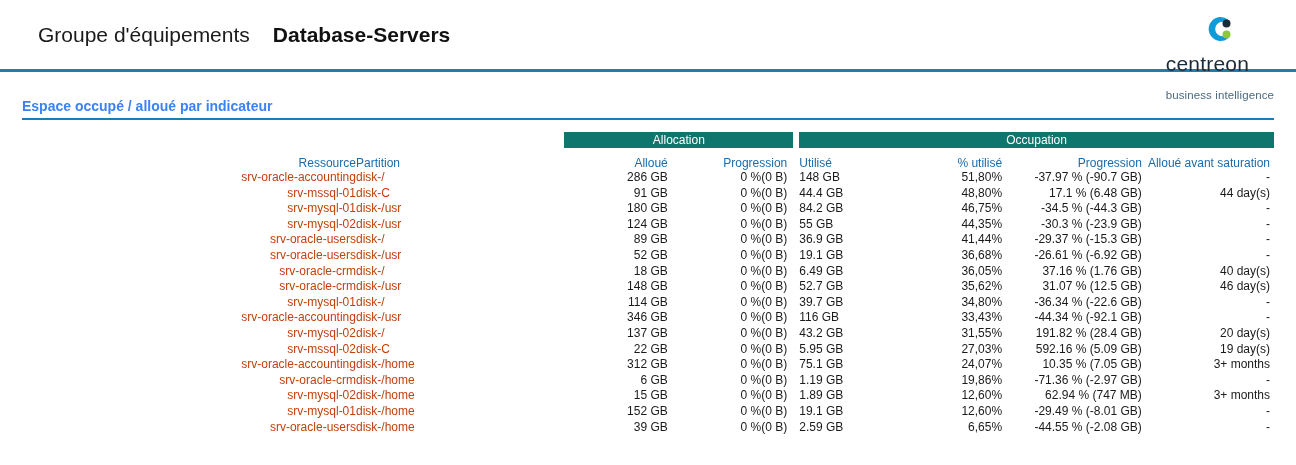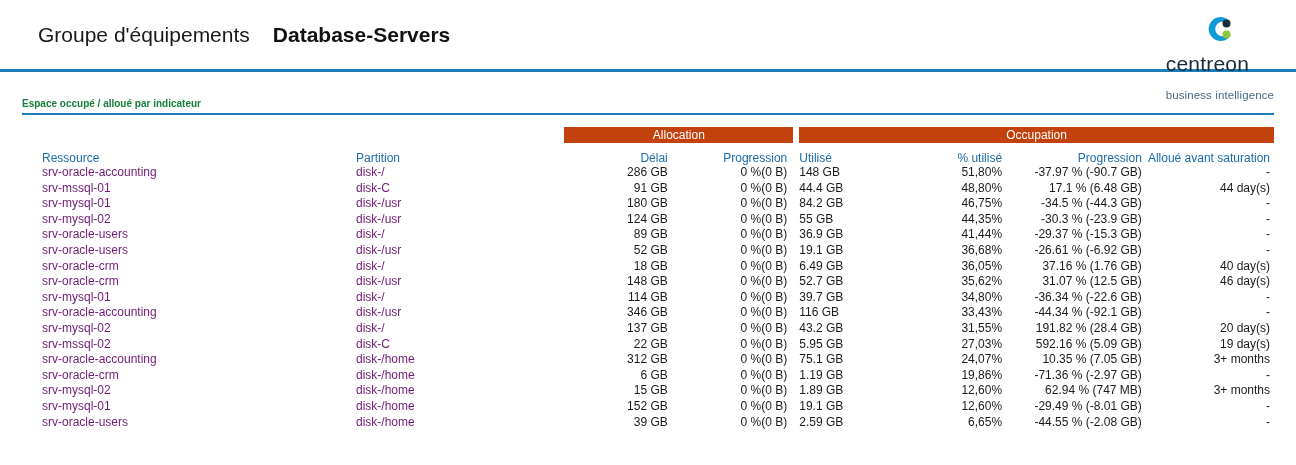--- a/index.html
+++ b/index.html
@@ -71,23 +71,23 @@
     margin-top: 16px;
     letter-spacing: .1px;
   }
 
   
   .section {
     margin: 26px 0 0 22px;
     width: 1252px;
   }
   .section-title {
-    font-size: 10px;
+    font-size: 14px;
     font-weight: bold;
-    color: #15803d;
+    color: #3b82f6;
     padding-bottom: 3px;
   }
   .section-rule {
     border-bottom: 2px solid #1a7db6;
     width: 100%;
     margin-top: 1px;
   }
 
   
   table.report {
@@ -97,58 +97,58 @@
     font-size: 12px;
     color: #1a1a1a;
   }
   table.report td, table.report th {
     padding: 0;
     font-weight: normal;
     vertical-align: bottom;
   }
 
   .grouphead td {
-    background: #c2410c;
+    background: #0f766e;
     color: #ffffff;
     font-weight: bold;
     font-size: 12px;
     text-align: center;
     height: 16px;
     line-height: 16px;
   }
   .grouphead td.spacer { background: transparent; }
   .grouphead td.gap { background: #ffffff; width: 6px; }
 
   .colhead td {
     color: #1a6bab;
     font-weight: bold;
     font-size: 12px;
     height: 22px;
     padding-top: 4px;
     white-space: nowrap;
   }
 
-  .c-res   { text-align: left;  width: 320px; padding-left: 4px !important; margin-top: 32px; }
+  .c-res   { text-align: right;  width: 320px; padding-left: 4px !important; margin-top: 32px; }
   .c-part  { text-align: left;  width: 210px; }
   .c-alloc { text-align: right; width: 110px; padding-right: 6px !important; }
   .c-prog1 { text-align: right; width: 120px; padding-right: 6px !important; }
   .c-used  { width: 110px; padding-right: 6px !important; }
   .c-pct   { text-align: right; width: 100px; padding-right: 6px !important; }
   .c-prog2 { text-align: right; width: 140px; padding-right: 6px !important; }
   .c-delai { text-align: right; width: 120px; padding-right: 4px !important; }
 
   tbody.data tr td {
     height: 15.6px;
     line-height: 15.6px;
     font-size: 12px;
     color: #1a1a1a;
     white-space: nowrap;
   }
   tbody.data tr td.c-res,
-  tbody.data tr td.c-part { color: #701a75; }
+  tbody.data tr td.c-part { color: #c2410c; }
 </style>
 </head>
 <body>
 
 <div class="page">
 
   <div class="header">
     <div class="header-title">
       <span class="t-light">Groupe d'équipements</span>
       <span class="t-bold">Database-Servers</span>
@@ -178,21 +178,21 @@
       <tr class="grouphead">
         <td class="spacer"></td>
         <td class="spacer"></td>
         <td colspan="2">Allocation</td>
         <td class="gap"></td>
         <td colspan="4">Occupation</td>
       </tr>
       <tr class="colhead">
         <td class="c-res">Ressource</td>
         <td class="c-part">Partition</td>
-        <td class="c-alloc">Délai</td>
+        <td class="c-alloc">Alloué</td>
         <td class="c-prog1">Progression</td>
         <td class="gap"></td>
         <td class="c-used">Utilisé</td>
         <td class="c-pct">% utilisé</td>
         <td class="c-prog2">Progression</td>
         <td class="c-delai">Alloué avant saturation</td>
       </tr>
     </thead>
     <tbody class="data" id="table-body">
         <tr>

